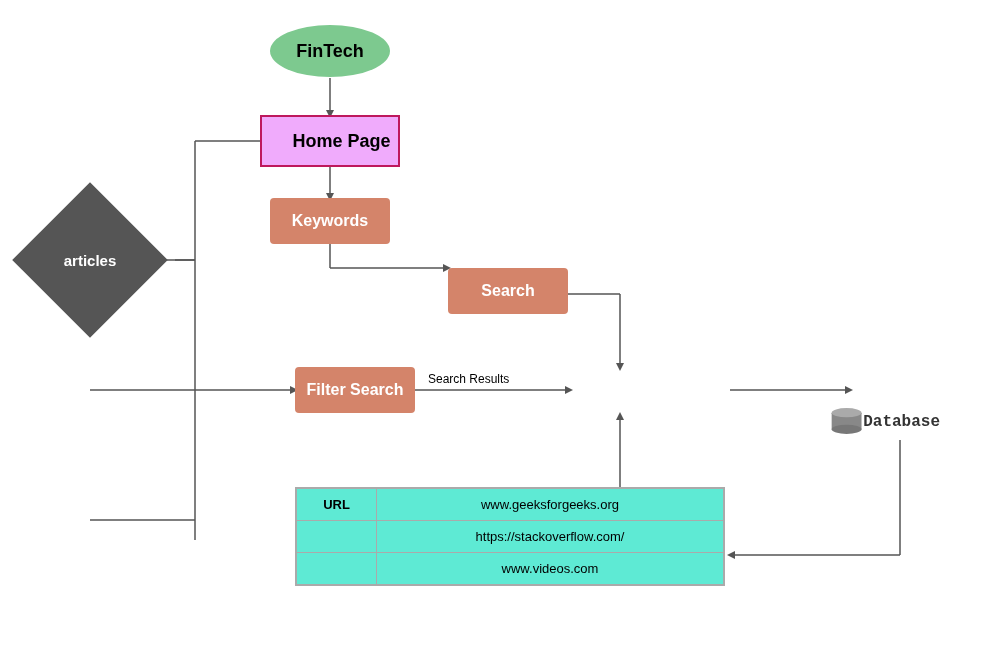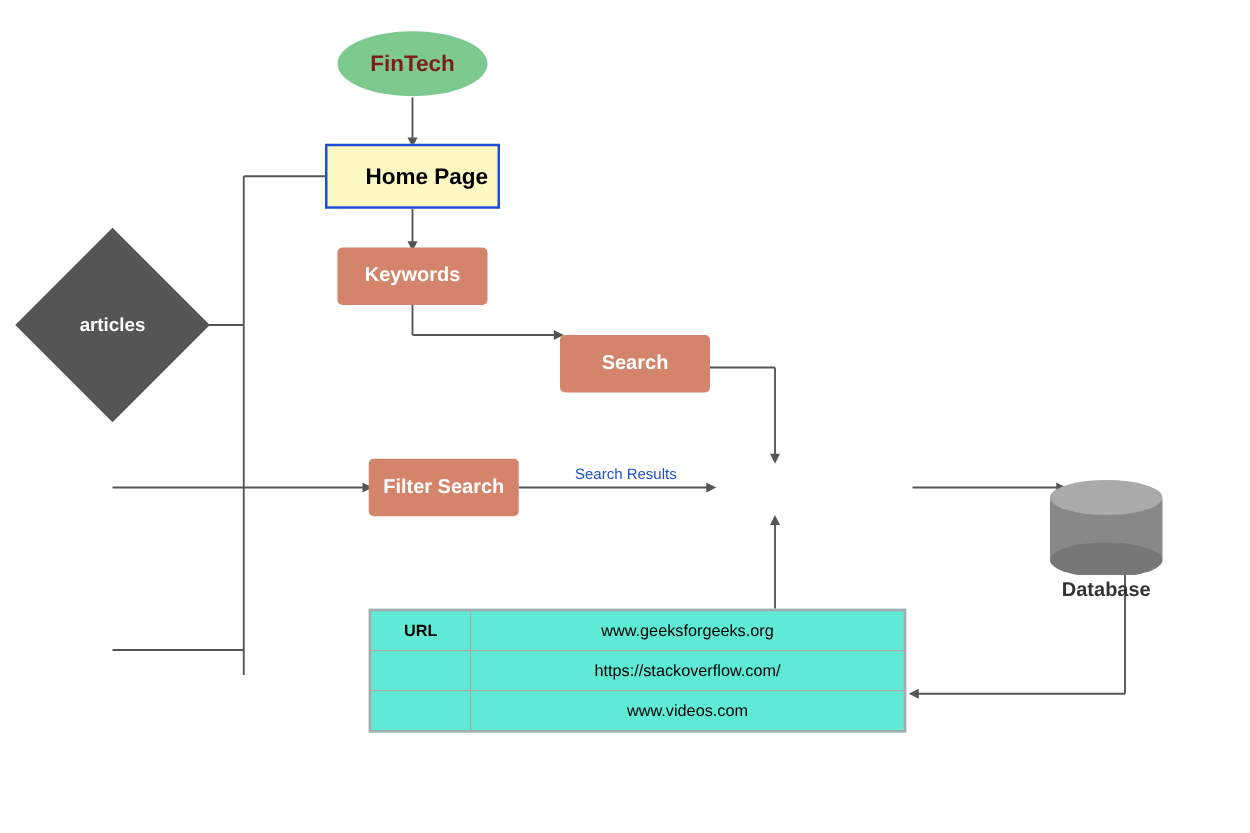--- a/index.html
+++ b/index.html
@@ -27,29 +27,29 @@
     .node {
       position: absolute;
       display: flex;
       align-items: center;
       justify-content: center;
       text-align: center;
     }
     .ellipse {
       background: #7dc98f;
       border-radius: 50%;
-      color: #7f1d1d;
+      color: #000000;
       font-size: 18px;
       font-weight: bold;
       width: 120px;
       height: 52px;
     }
     .rect-plain {
-      background: #fef9c3;
-      border: 2px solid #1d4ed8;
+      background: #f0abfc;
+      border: 2px solid #be185d;
       font-size: 18px;
       font-weight: bold;
       width: 140px;
       height: 52px;
       padding-left: 23px;
     }
     .rect-salmon {
       background: #d4846a;
       color: #fff;
       font-size: 16px;
@@ -77,23 +77,24 @@
       position: absolute;
       width: 110px;
       height: 110px;
       display: flex;
       align-items: center;
       justify-content: center;
     }
     .database-wrap {
       position: absolute;
       display: flex;
-      flex-direction: column;
+      flex-direction: row;
       align-items: center;
       justify-content: center;
+      font-family: Liberation Mono, monospace;
     }
     .url-table {
       position: absolute;
       border: 1.5px solid #aaa;
       background: #5eead4;
       font-size: 13px;
     }
     .url-table table {
       border-collapse: collapse;
       width: 100%;
@@ -104,22 +105,21 @@
       text-align: center;
     }
     .url-table td.label-cell {
       font-weight: bold;
       text-align: center;
       width: 80px;
     }
     .arrow-label {
       position: absolute;
       font-size: 12px;
-      color: #1d4ed8;
-      margin-left: 32px;
+      color: #000000;
     }
   </style>
 </head>
 <body>
 
 <div id="diagram">
 
   <svg id="arrows">
 
     <line x1="330" y1="78" x2="330" y2="115" stroke="#555" stroke-width="1.5"></line>

